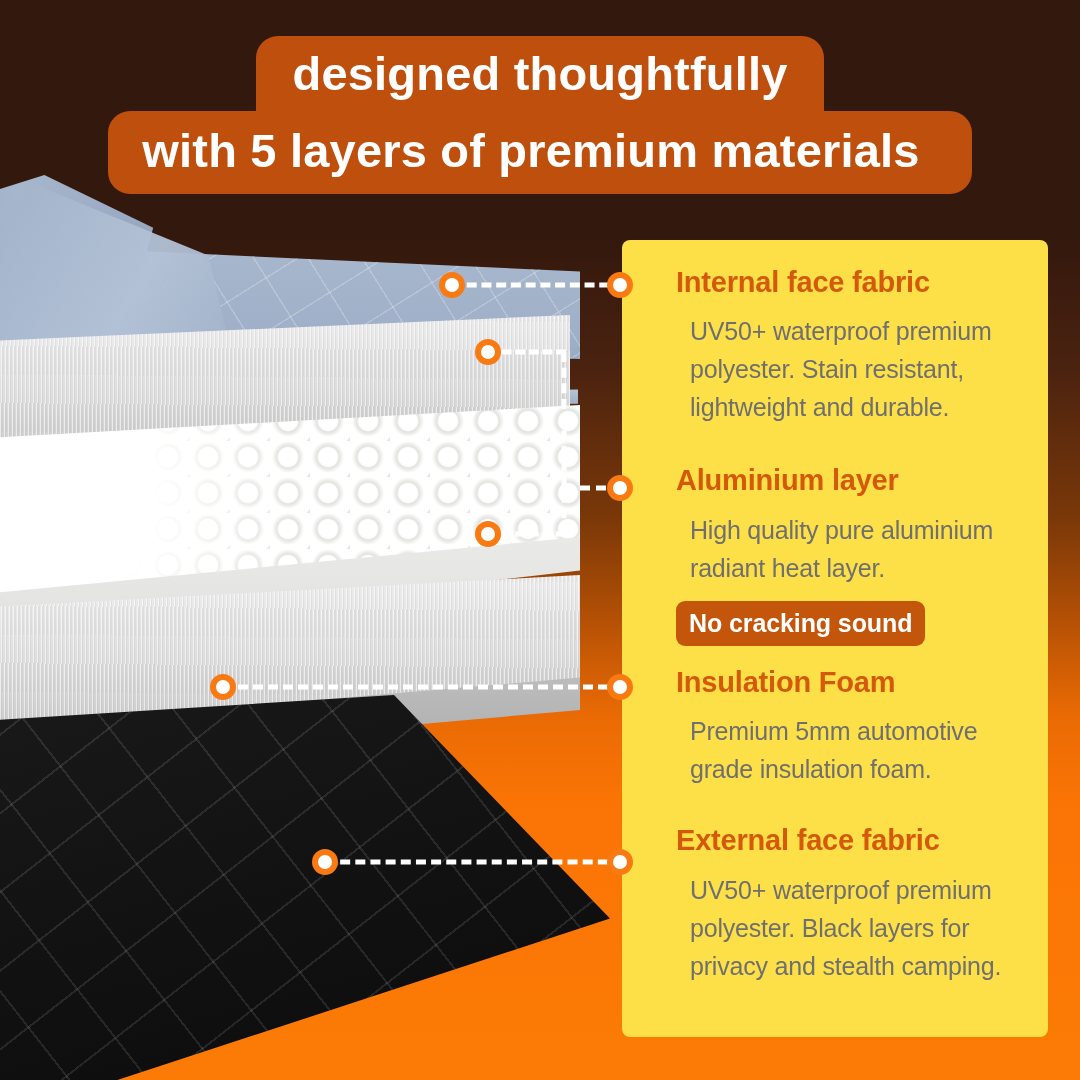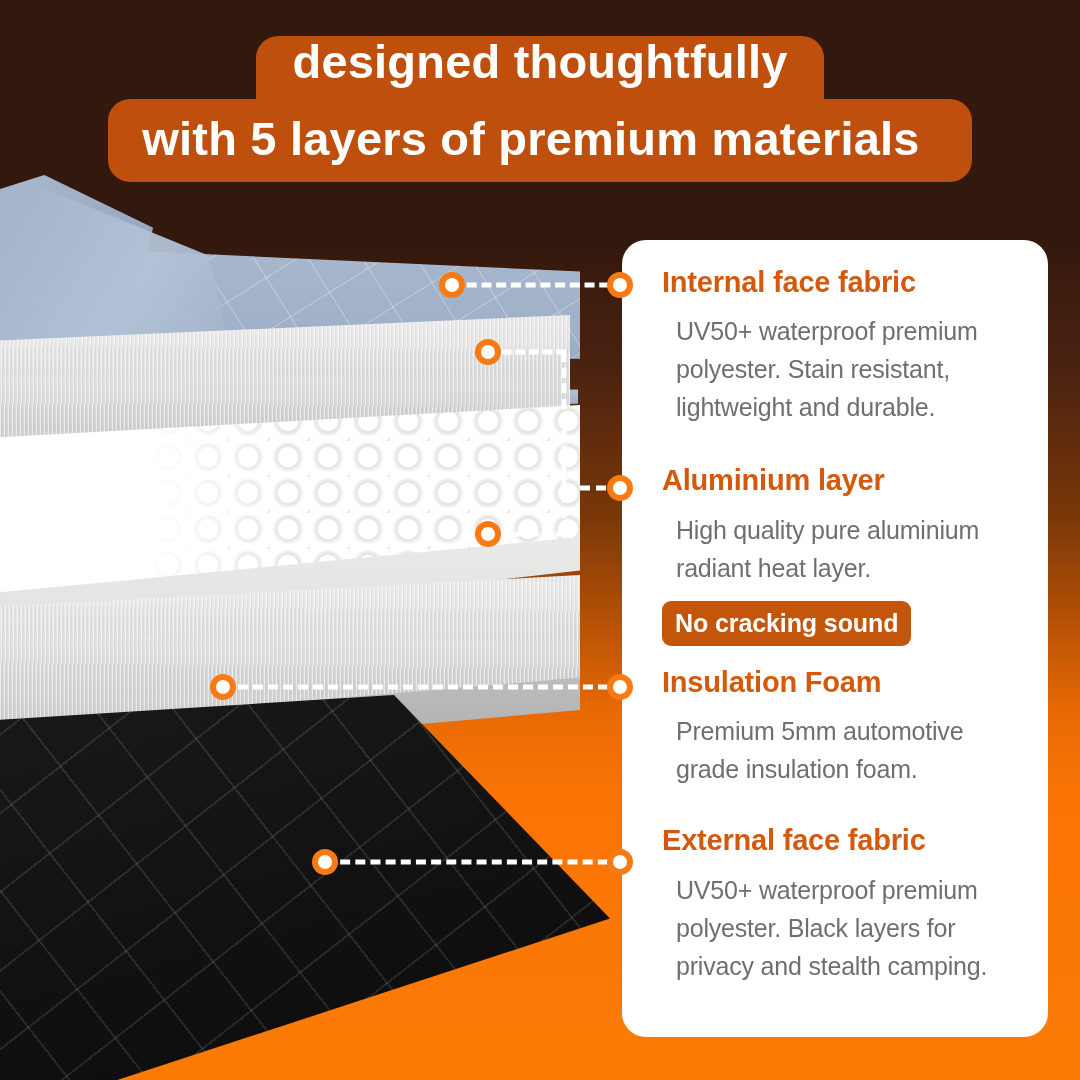--- a/index.html
+++ b/index.html
@@ -26,21 +26,21 @@
 
   
   .title-wrap{position:absolute;left:0;top:36px;width:1080px;z-index:40;}
   .tl{
     color:#ffffff;font-weight:700;letter-spacing:.2px;
     background:#bf4f0d;display:table;
     line-height:1;white-space:nowrap;
   }
   .tl1{
     margin:0 auto;font-size:47px;
-    padding:2px 36px 16px 36px;
+    padding:14px 36px 16px 36px;
     border-radius:22px 22px 0 0;
     position:relative;z-index:2;
   }
   .tl2{
     margin:-2px auto 0 auto;font-size:47px;
     padding:16px 52px 20px 34px;
     border-radius:22px;
     position:relative;z-index:1;
   }
 
@@ -146,22 +146,22 @@
     transform:translateY(-50%);
   }
   .dash-v{
     position:absolute;width:0;border-left:5px dashed #ffffff;
     transform:translateX(-50%);
   }
 
   
   .card{
     position:absolute;left:622px;top:240px;width:426px;height:797px;
-    background:#ffffff;border-radius:24px;z-index:25;
-    box-sizing:border-box;padding:26px 24px 20px 40px;
+    background:#fde047;border-radius:8px;z-index:25;
+    box-sizing:border-box;padding:26px 24px 20px 54px;
   }
   .blk-item{margin-bottom:2px;}
   .blk-h{
     color:#d4590c;font-size:29px;font-weight:700;
     margin:0 0 8px 0;line-height:1.12;letter-spacing:-.2px;
   }
   .blk-p{
     color:#6f6f6f;font-size:25px;line-height:1.52;
     margin:14px;letter-spacing:-.2px;
   }

